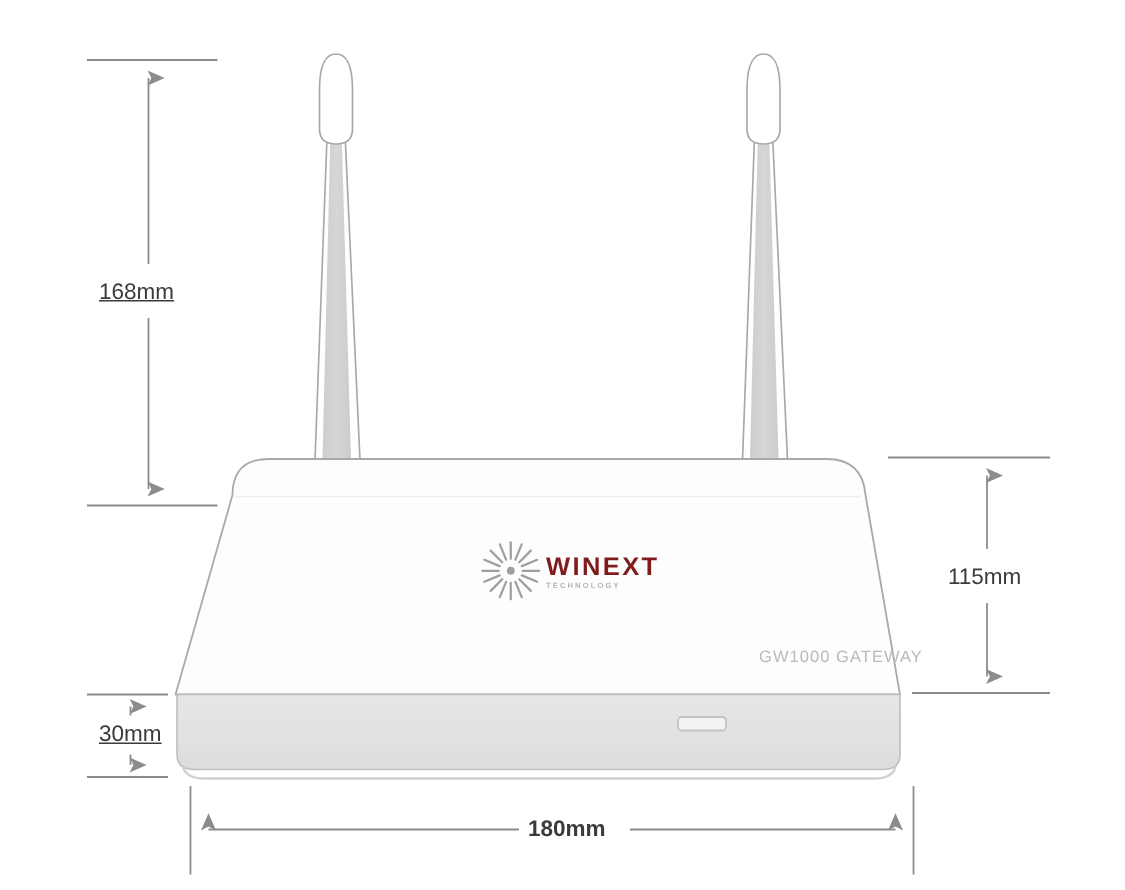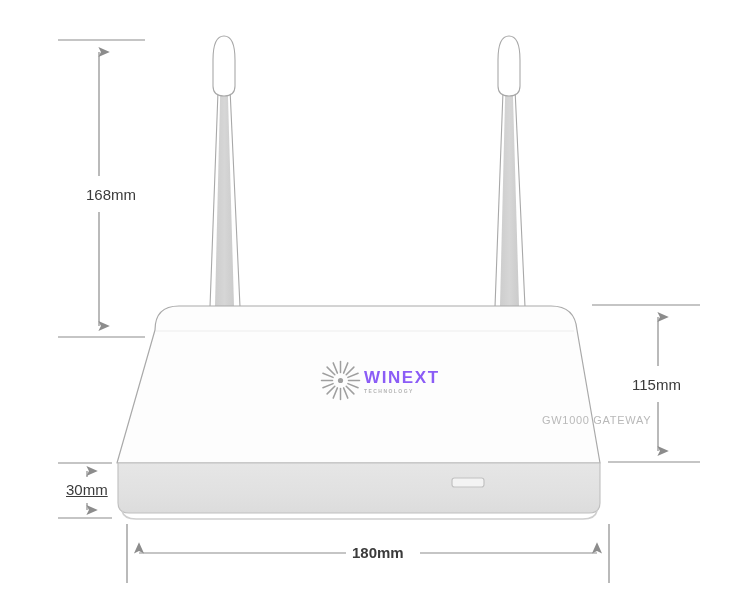--- a/index.html
+++ b/index.html
@@ -25,58 +25,57 @@
     height: 593px;
   }
   .dim-label {
     position: absolute;
     font-family: "Liberation Sans", sans-serif;
     font-size: 15px;
     color: #3b3b3b;
     white-space: nowrap;
     letter-spacing: 0px;
   }
-  #label-168mm { left: 86px;  top: 186px; }
+  #label-168mm { left: 66px;  top: 186px; text-decoration: underline; }
   #label-115mm { left: 632px; top: 376px; }
   #label-30mm  { left: 66px;  top: 481px; text-decoration: underline; }
   #label-180mm { left: 352px; top: 544px; font-weight: bold; }
 
   .brand-block {
     position: absolute;
     left: 364px;
     top: 369px;
     width: 110px;
   }
   .brand-name {
     font-family: "Liberation Sans", sans-serif;
     font-size: 17px;
     font-weight: bold;
     letter-spacing: 1.6px;
-    color: #8b5cf6;
+    color: #7f1d1d;
     line-height: 1;
   }
   .brand-sub {
     font-family: "Liberation Sans", sans-serif;
     font-size: 5px;
     font-weight: bold;
     letter-spacing: 1.45px;
     color: #b4b4b4;
     line-height: 1;
     margin-top: 3px;
   }
   .model-text {
     position: absolute;
     left: 506px;
-    top: 414px;
+    top: 432px;
     font-family: "Liberation Sans", sans-serif;
     font-size: 11px;
     letter-spacing: 0.7px;
     color: #b9b9b9;
     white-space: nowrap;
-    margin-left: 36px;
   }
 </style>
 </head>
 <body>
 
 <div id="stage">
 
   <svg id="drawing" viewBox="0 0 750 593">
     <defs>
       <marker id="arrUp" markerWidth="10" markerHeight="10" refX="5" refY="9" orient="auto">

